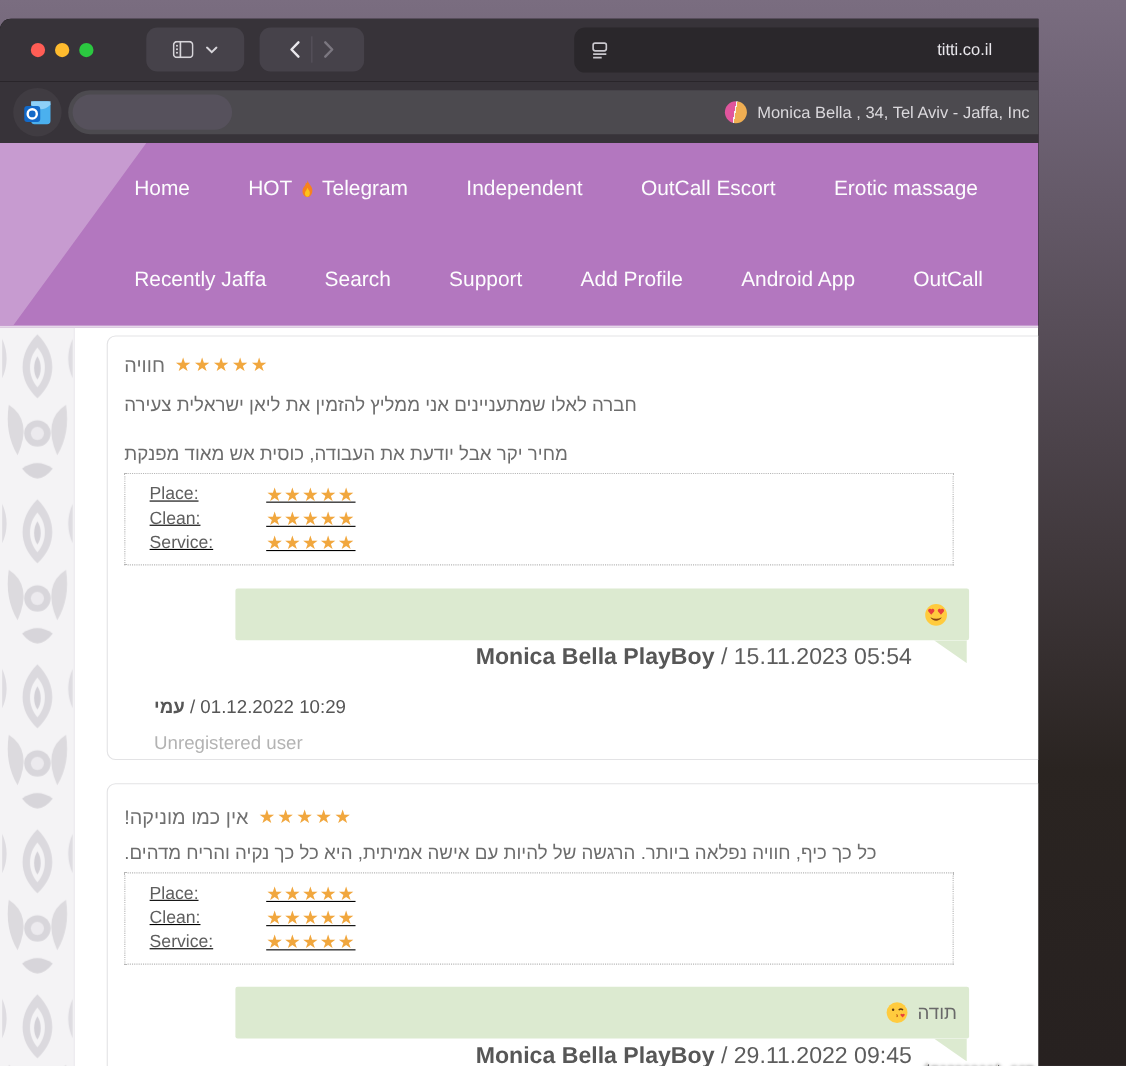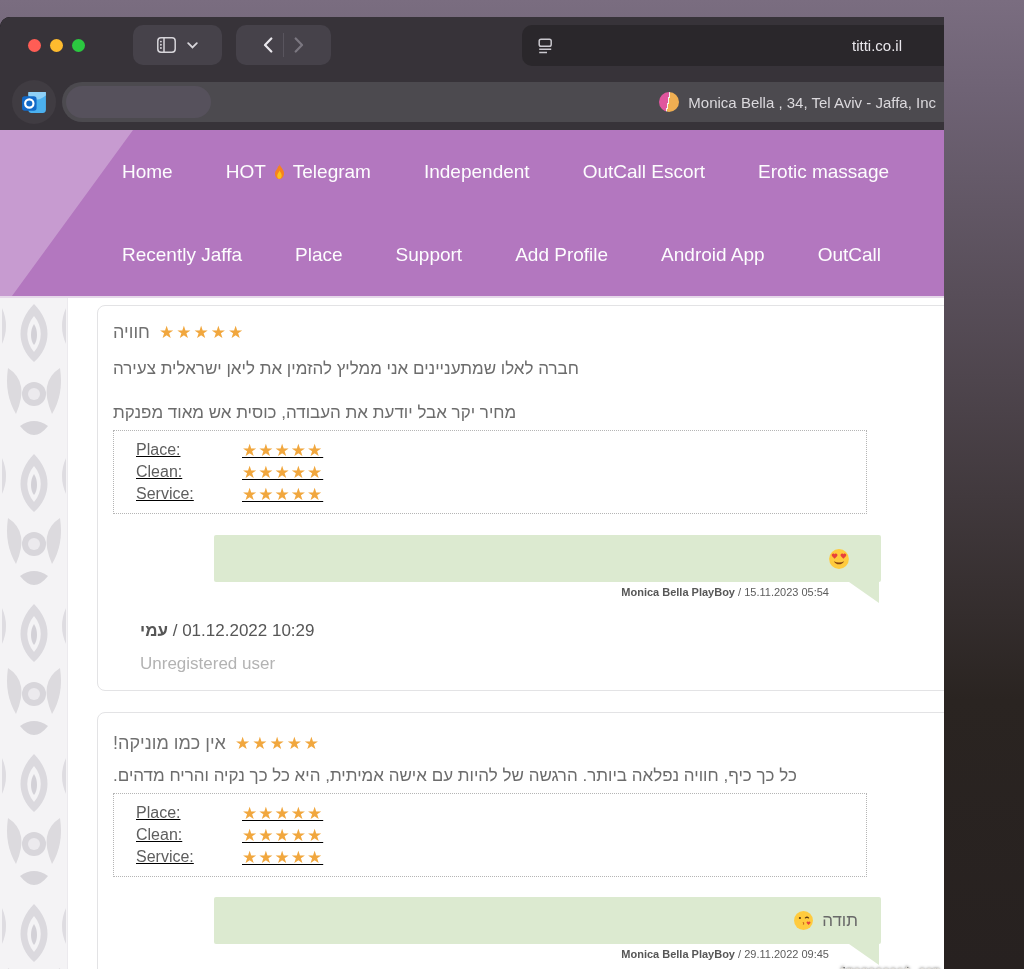--- a/index.html
+++ b/index.html
@@ -59,26 +59,26 @@
   .review-stars { color:#f1a73e; font-size:17px; letter-spacing:2px; margin-left:9px; }
   .review-text { direction:rtl; text-align:left; font-size:17px; color:#6c6c6c; line-height:22px;
                  margin-top:14px; }
   .review-text + .review-text { margin-top:22px; }
   .rating-box { margin-top:6px; width:754px; border:1px dotted #b5b5b5; padding:8px 0;text-decoration:underline; }
   .r-row { display:flex; align-items:center; height:22px; }
   .r-label { width:106px; margin-left:22px; color:#5e5e5e; font-size:16px; }
   .r-stars { color:#f1a73e; font-size:17px; letter-spacing:1px; }
   .bubble { position:relative; margin:21px 0 0 101px; width:667px; height:47px; background:#dcead0;
             border-radius:2px; display:flex; align-items:center; justify-content:flex-end;
-            padding-right:23px; gap:8px; }
+            padding-right:11px; gap:8px; }
   .bubble-text { direction:rtl; font-size:17px; color:#696969; }
   .bubble-tail { position:absolute; right:2px; top:100%; width:30px; height:21px; background:#dcead0;
                  clip-path:polygon(0 0,100% 0,100% 100%); }
   .reply-credit { margin:4px 0 0 101px; width:667px; text-align:right; padding-right:52px;
-                  font-size:11px; color:#5c5c5c; }
+                  font-size:21px; color:#5c5c5c; }
   .reply-credit b { color:#575757; }
   .reviewer-line { display:block; margin:23px 0 0 27px; font-size:17px; color:#565656; }
   .reviewer-line b { font-weight:bold; }
   .unregistered { display:block; margin:13px 0 0 27px; font-size:17px; color:#b3b3b3; }
   .hscrollbar { position:absolute; left:14px; right:0; bottom:1px; height:11px;
                 background:#a8a8a8; border-radius:7px 0 0 7px; z-index:20; }
   .watermark { position:absolute; right:4px; bottom:3px; z-index:40;
                font-family:Liberation Mono, monospace; font-size:12px;
                color:#e4e1db; text-shadow:1px 1px 0 #3c3c3c,0 0 3px #333; }
   svg { display:block; }
@@ -178,21 +178,21 @@
           </span>
         <span class="nav-item">
             <span>Erotic massage</span>
           </span>
       </div>
       <div class="nav-row">
         <span class="nav-item">
             <span>Recently Jaffa</span>
           </span>
         <span class="nav-item">
-            <span>Place</span>
+            <span>Search</span>
           </span>
         <span class="nav-item">
             <span>Support</span>
           </span>
         <span class="nav-item">
             <span>Add Profile</span>
           </span>
         <span class="nav-item">
             <span>Android App</span>
           </span>

